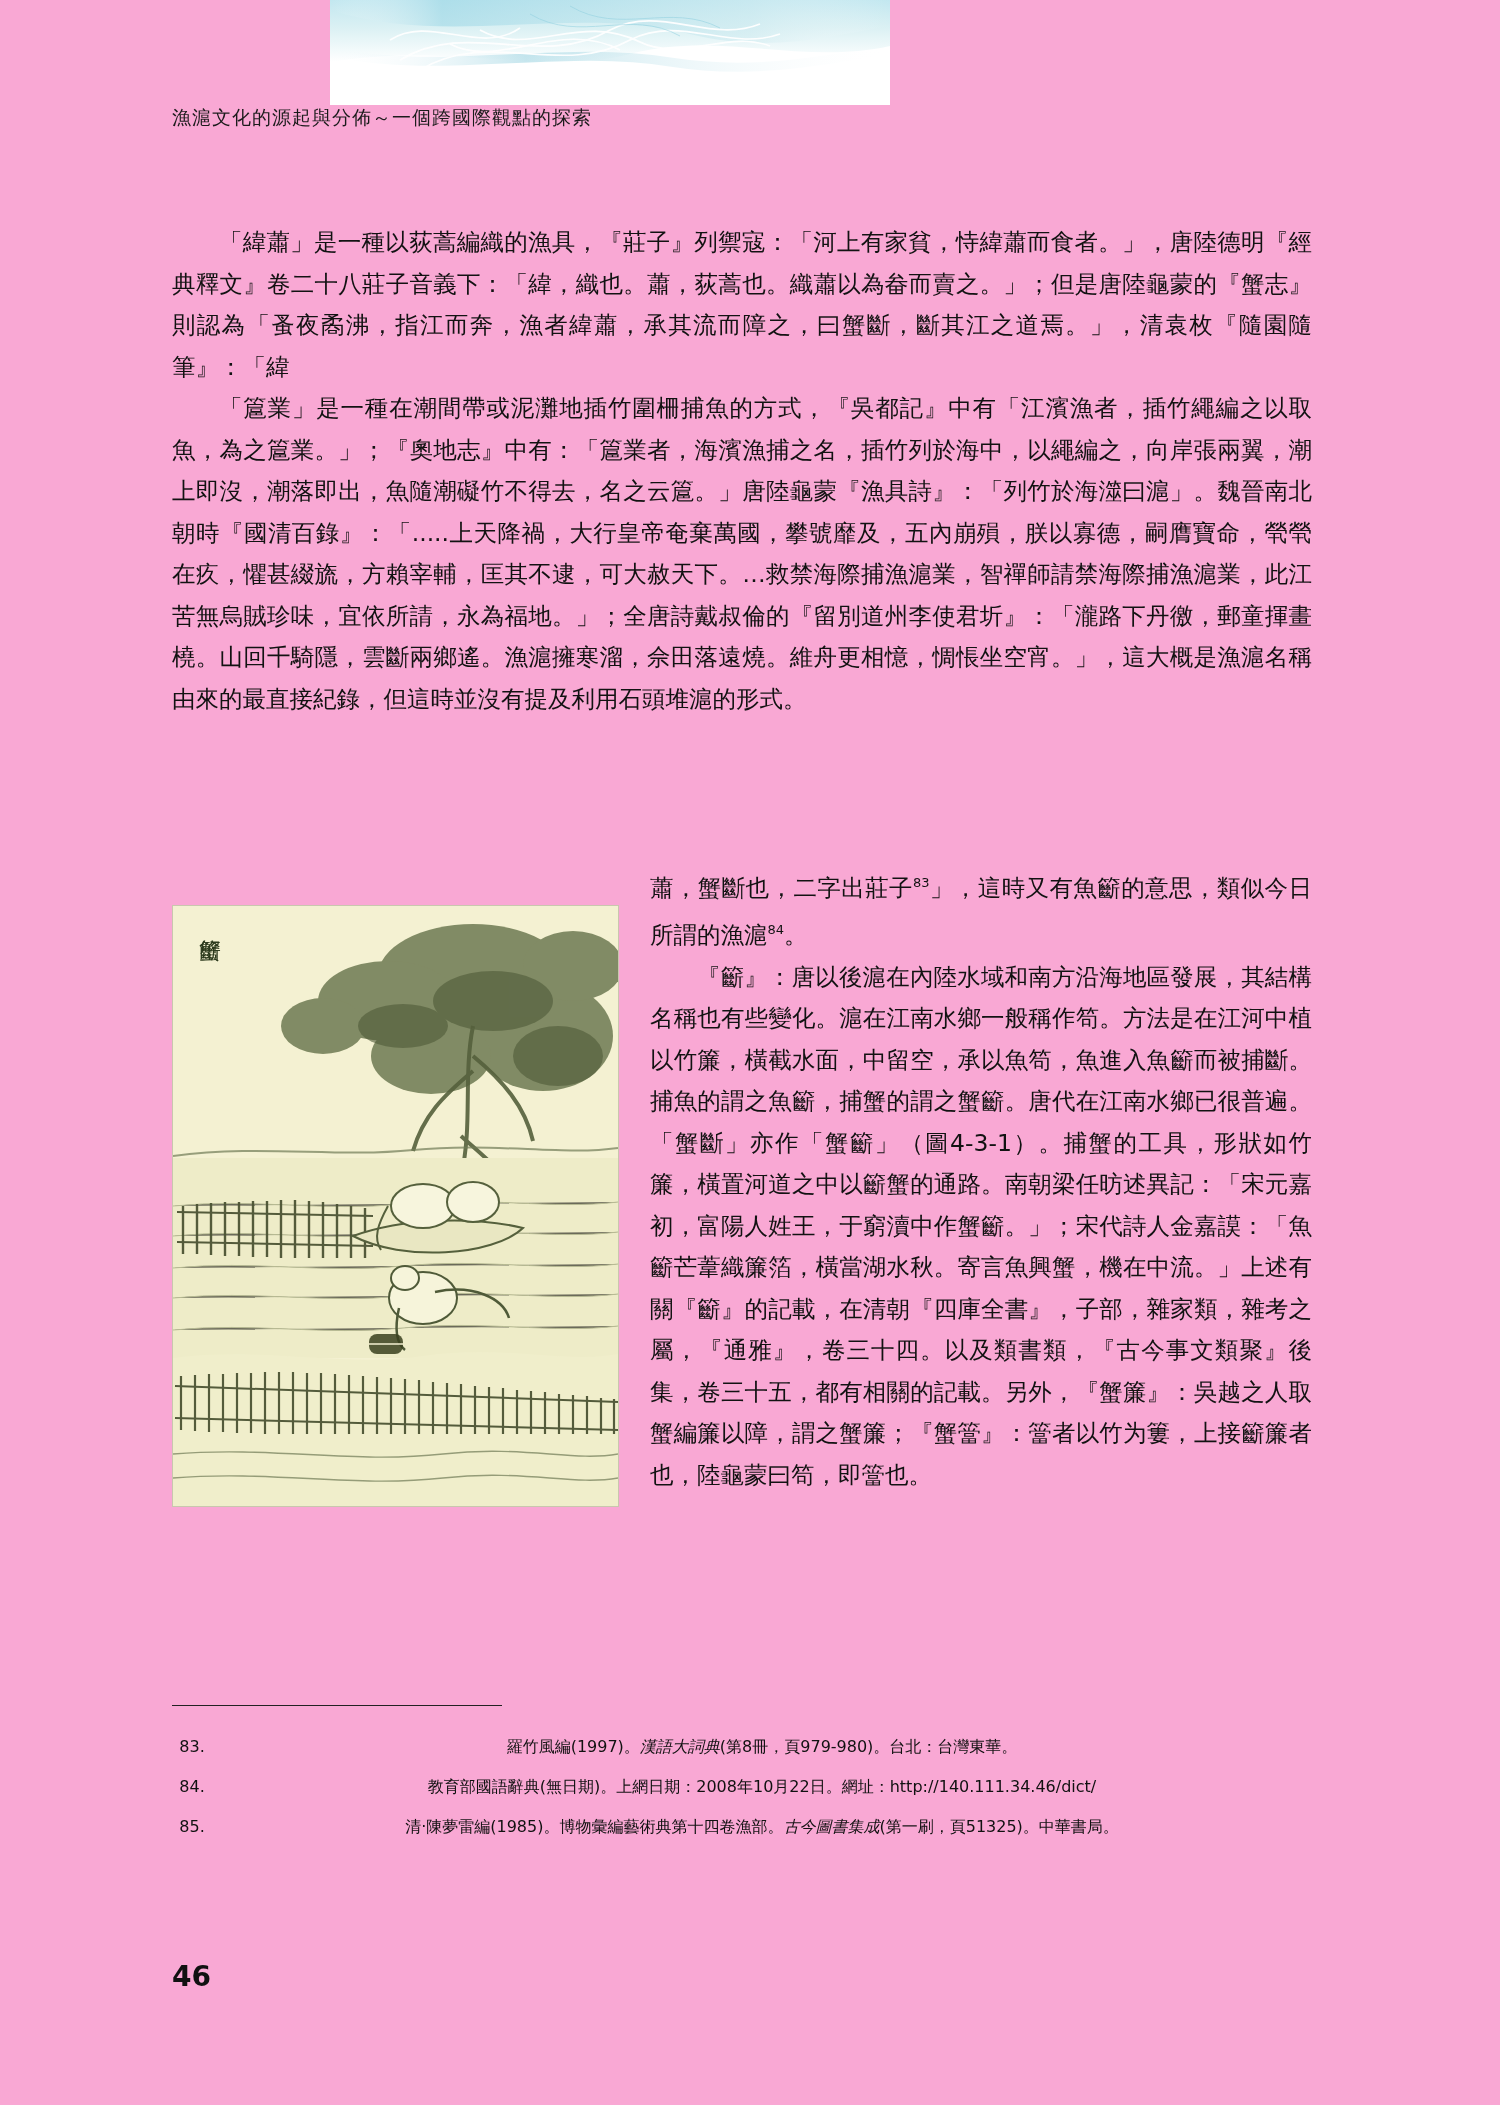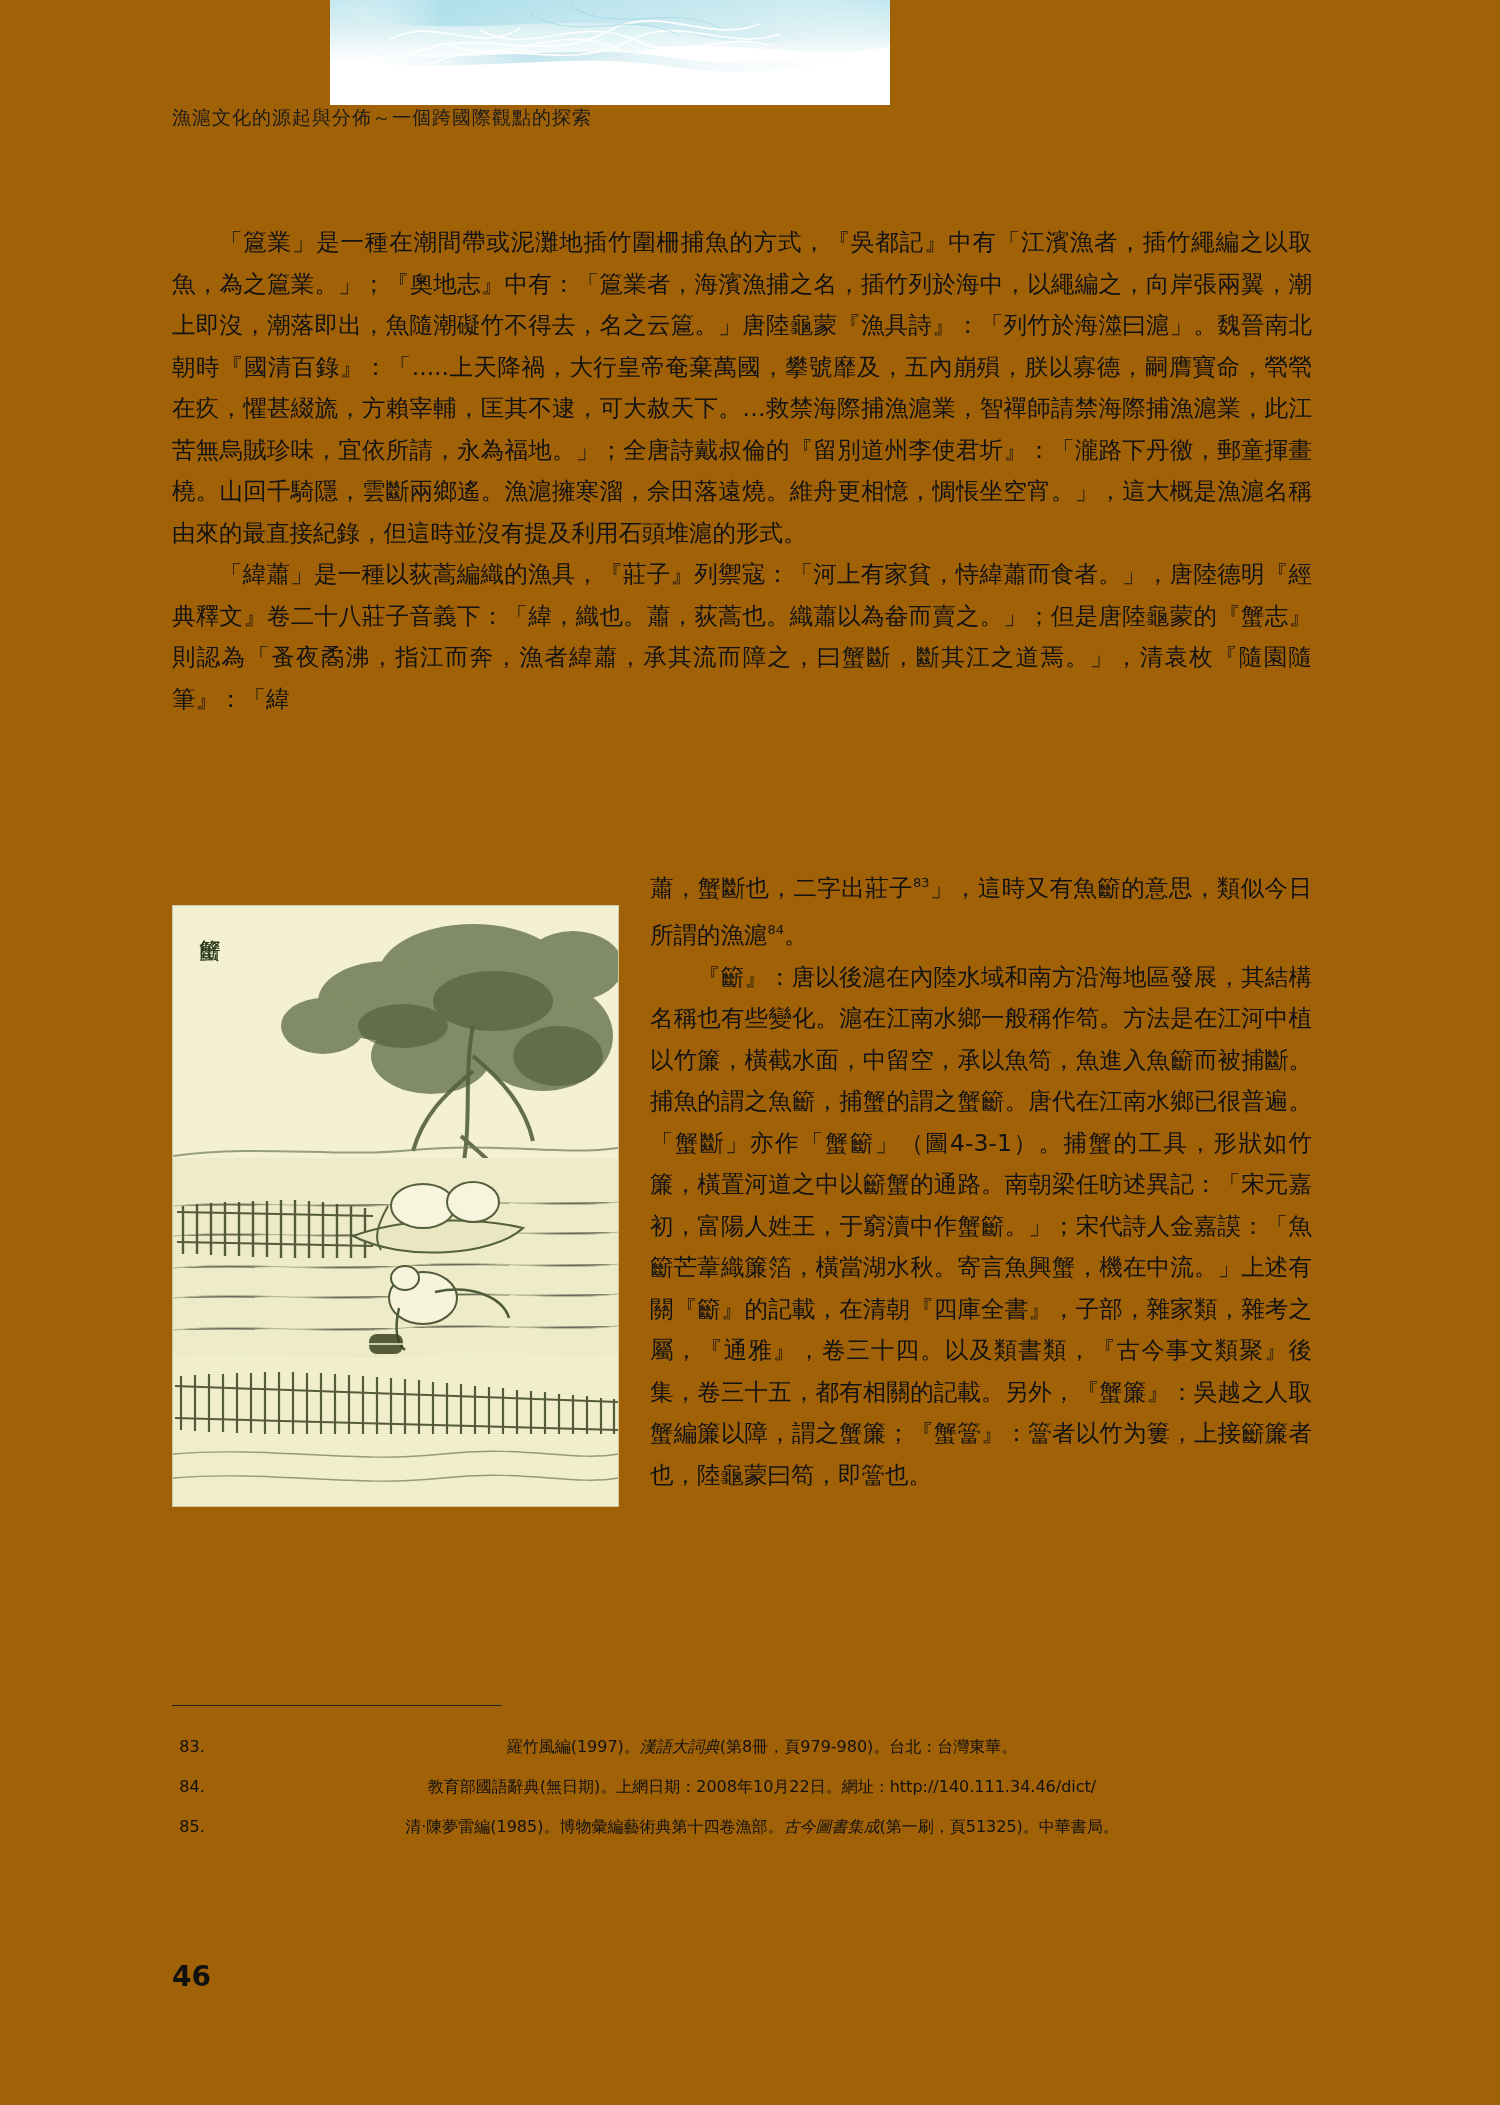--- a/index.html
+++ b/index.html
@@ -8,21 +8,21 @@
     background: #ffffff;
   }
   body {
     font-family: "DejaVu Sans", "Liberation Sans", sans-serif;
   }
   .page {
     position: relative;
     width: 1500px;
     height: 2105px;
     overflow: hidden;
-    background: #a16207;
+    background: #f9a8d4;
   }
 
   
   .banner {
     position: absolute;
     left: 330px;
     top: 0;
     width: 560px;
     height: 105px;
     overflow: hidden;
@@ -177,22 +177,22 @@
       <g stroke="#8fcfdf" stroke-width="0.9" fill="none" opacity="0.6">
         <path d="M200,14 C250,44 300,8 350,36"></path>
         <path d="M240,6 C290,36 340,2 390,28"></path>
       </g>
     </svg>
   </div>
 
   <div class="header-title">漁滬文化的源起與分佈～一個跨國際觀點的探索</div>
 
   <div class="body-col">
+    <p class="para">「緯蕭」是一種以荻蒿編織的漁具，『莊子』列禦寇：「河上有家貧，恃緯蕭而食者。」，唐陸德明『經典釋文』卷二十八莊子音義下：「緯，織也。蕭，荻蒿也。織蕭以為畚而賣之。」；但是唐陸龜蒙的『蟹志』則認為「蚤夜矞沸，指江而奔，漁者緯蕭，承其流而障之，曰蟹斷，斷其江之道焉。」，清袁枚『隨園隨筆』：「緯</p>
     <p class="para">「簄業」是一種在潮間帶或泥灘地插竹圍柵捕魚的方式，『吳都記』中有「江濱漁者，插竹繩編之以取魚，為之簄業。」；『奧地志』中有：「簄業者，海濱漁捕之名，插竹列於海中，以繩編之，向岸張兩翼，潮上即沒，潮落即出，魚隨潮礙竹不得去，名之云簄。」唐陸龜蒙『漁具詩』：「列竹於海澨曰滬」。魏晉南北朝時『國清百錄』：「.....上天降禍，大行皇帝奄棄萬國，攀號靡及，五內崩殞，朕以寡德，嗣膺寶命，煢煢在疚，懼甚綴旒，方賴宰輔，匡其不逮，可大赦天下。…救禁海際捕漁滬業，智禪師請禁海際捕漁滬業，此江苦無烏賊珍味，宜依所請，永為福地。」；全唐詩戴叔倫的『留別道州李使君圻』：「瀧路下丹徼，郵童揮畫橈。山回千騎隱，雲斷兩鄉遙。漁滬擁寒溜，佘田落遠燒。維舟更相憶，惆悵坐空宵。」，這大概是漁滬名稱由來的最直接紀錄，但這時並沒有提及利用石頭堆滬的形式。</p>
-    <p class="para">「緯蕭」是一種以荻蒿編織的漁具，『莊子』列禦寇：「河上有家貧，恃緯蕭而食者。」，唐陸德明『經典釋文』卷二十八莊子音義下：「緯，織也。蕭，荻蒿也。織蕭以為畚而賣之。」；但是唐陸龜蒙的『蟹志』則認為「蚤夜矞沸，指江而奔，漁者緯蕭，承其流而障之，曰蟹斷，斷其江之道焉。」，清袁枚『隨園隨筆』：「緯</p>
   </div>
 
   <div class="figure">
     <div class="fig-img">
       <svg width="445" height="600" viewBox="0 0 445 600">
         <rect x="0" y="0" width="445" height="600" fill="#f4f1d2"></rect>
 
         <g fill="#6e7a52" opacity="0.85">
           <ellipse cx="300" cy="70" rx="95" ry="52"></ellipse>
           <ellipse cx="215" cy="95" rx="70" ry="40"></ellipse>

